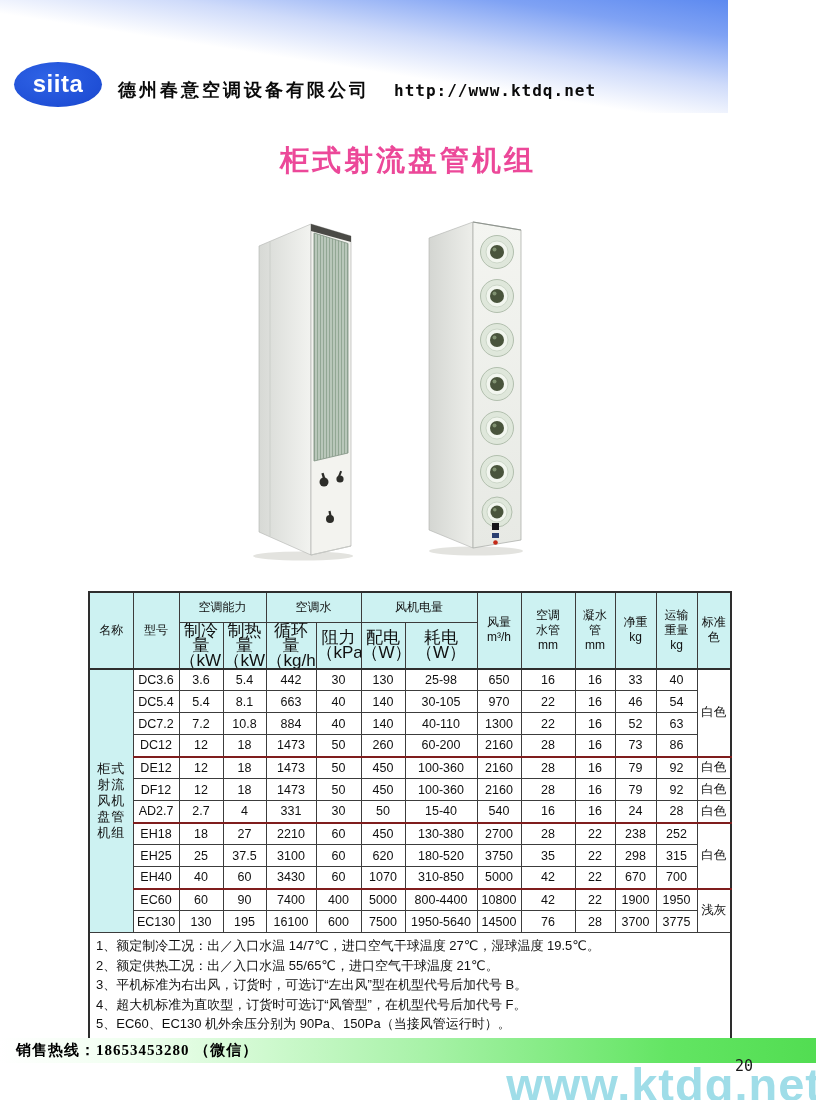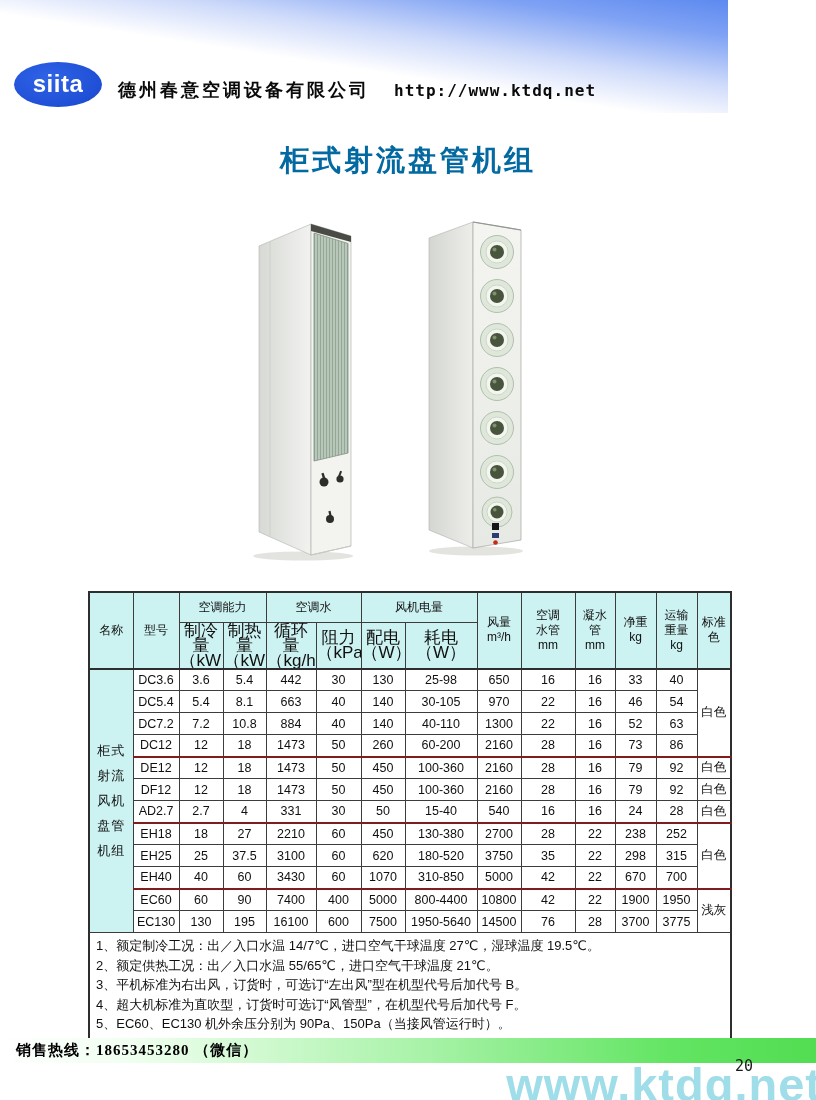--- a/index.html
+++ b/index.html
@@ -32,21 +32,21 @@
     font-family:"Liberation Serif","DejaVu Serif",serif; font-weight:bold;
     font-size:18px; letter-spacing:3px; color:#0a0a0a;
   }
   .company-url{
     font-family:"DejaVu Sans Mono","Liberation Mono",monospace; font-weight:bold;
     font-size:16px; letter-spacing:1px; margin-left:24px; color:#0a0a0a;
   }
   
   .page-title{
     position:absolute; top:141px; left:0; width:816px; text-align:center;
-    color:#0369a1; font-size:29px; font-weight:bold; letter-spacing:3px;
+    color:#ec4899; font-size:29px; font-weight:bold; letter-spacing:3px;
   }
   
   .products{
     position:absolute; top:210px; left:-20px; width:816px;
     display:flex; justify-content:center; align-items:flex-start; gap:56px;
   }
   
   table.spec{
     position:absolute; top:591px; left:88px; width:642px;
     border-collapse:collapse; table-layout:fixed;
@@ -59,21 +59,21 @@
   .spec thead{ border-bottom:2px solid #2e2e2e; }
   .spec thead th{
     background:#cdf2f2; font-weight:normal; font-size:12px; line-height:15px;
     white-space:pre-line; color:#101010;
   }
   .spec thead tr.h1 th{ height:30px; }
   .spec thead tr.h2 th{ height:34px; font-size:17px; }
   .spec tbody td{ font-size:12.5px; height:22px; background:#ffffff; color:#101010; }
   .spec tbody tr.grp-sep td{ border-top:2px solid #7f1d1d; }
   .spec td.name-cell{
-    background:#cdf2f2; white-space:pre-line; font-size:13px; line-height:25px;
+    background:#cdf2f2; white-space:pre-line; font-size:13px; line-height:16px;
     letter-spacing:1px;
   }
   .spec .notes-cell{ background:#ffffff; text-align:left; padding:3px 6px 4px 6px; }
   .note-line{ font-size:13px; line-height:19.5px; color:#101010; white-space:nowrap; }
   
   .footer-bar{
     position:absolute; top:1038px; left:0; width:816px; height:25px;
     background:linear-gradient(to right,#ffffff 0%,#f0fff0 16%,#a8f2a8 52%,#63e563 82%,#52dd52 100%);
   }
   .hotline{

